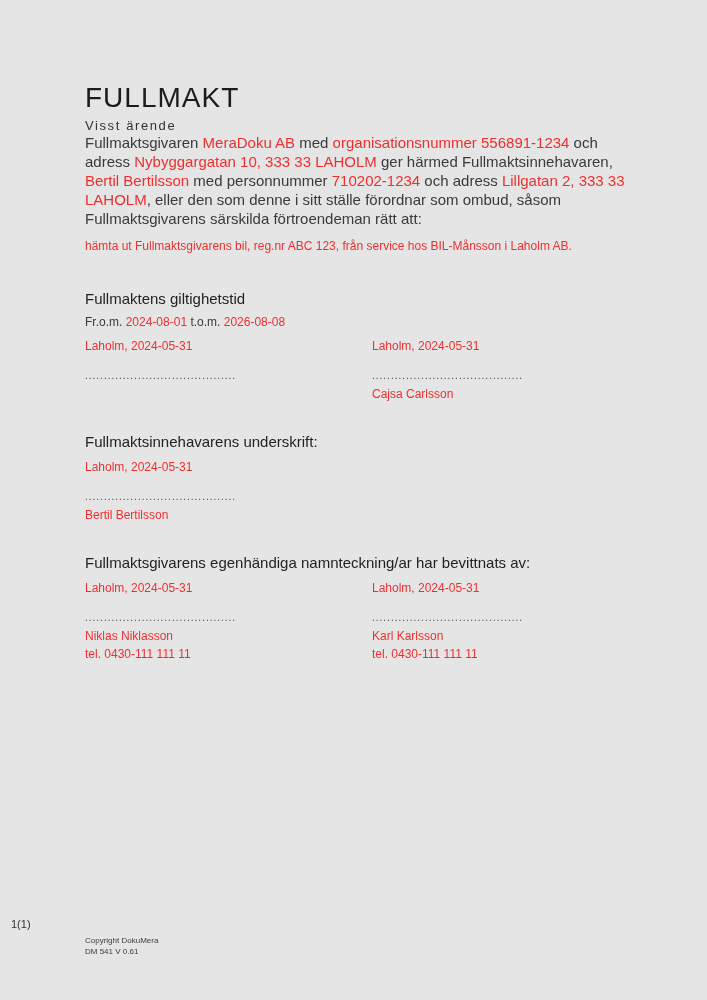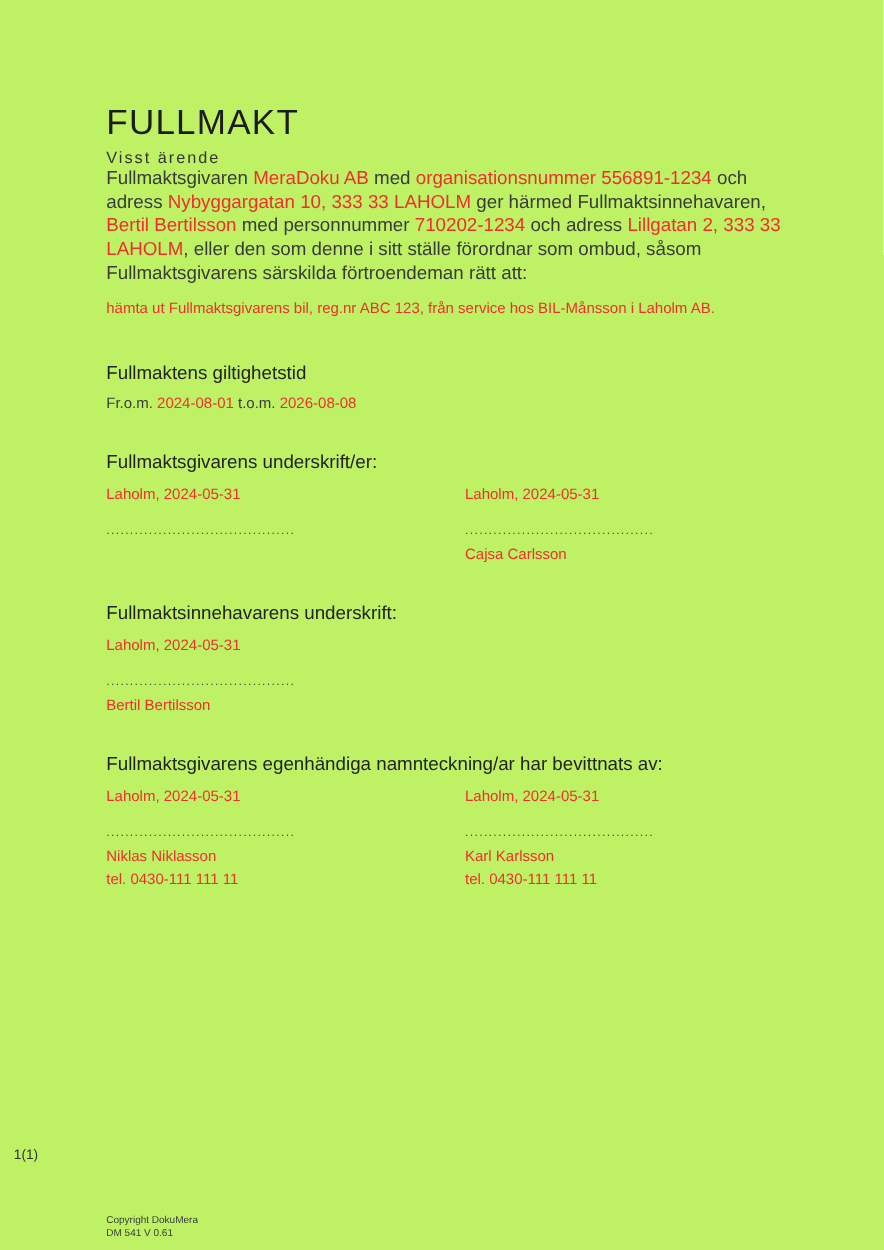--- a/index.html
+++ b/index.html
@@ -2,21 +2,21 @@
 <html><head>
 <meta charset="utf-8">
 <style>
   * { margin: 0; padding: 0; box-sizing: border-box; }
   html, body { background: #ffffff; }
   .page {
     position: relative;
     width: 707px;
     height: 1000px;
     margin: 0 auto;
-    background: #bef264;
+    background: #e5e5e5;
     font-family: "Liberation Sans", "DejaVu Sans", sans-serif;
     color: #3a3a3a;
     overflow: hidden;
   }
   .content { padding: 0 82px 0 85px; }
   .doc-title {
     margin-top: 83px;
     font-size: 28px;
     font-weight: 400;
     letter-spacing: 1px;
@@ -71,21 +71,21 @@
     position: absolute;
     top: 918px;
     left: 11px;
     width: 100%;
     text-align: left;
     font-size: 11px;
     color: #333333;
   }
   .footer-copyright {
     position: absolute;
-    top: 970px;
+    top: 935px;
     left: 85px;
     font-size: 8px;
     line-height: 11px;
     color: #3a3a3a;
   }
 </style>
 </head>
 <body>
 
 <div class="page">
@@ -94,21 +94,20 @@
     <h1 class="doc-title">FULLMAKT</h1>
     <div class="doc-subtitle">Visst ärende</div>
 
     <p class="intro"><span>Fullmaktsgivaren </span><span class="red">MeraDoku AB</span><span> med </span><span class="red">organisationsnummer 556891-1234</span><span> och adress </span><span class="red">Nybyggargatan 10, 333 33 LAHOLM</span><span> ger härmed Fullmaktsinnehavaren, </span><span class="red">Bertil Bertilsson</span><span> med personnummer </span><span class="red">710202-1234</span><span> och adress </span><span class="red">Lillgatan 2, 333 33 LAHOLM</span><span>, eller den som denne i sitt ställe förordnar som ombud, såsom Fullmaktsgivarens särskilda förtroendeman rätt att:</span></p>
 
     <p class="mandate red">hämta ut Fullmaktsgivarens bil, reg.nr ABC 123, från service hos BIL-Månsson i Laholm AB.</p>
 
     <h2 class="sec-heading h-validity">Fullmaktens giltighetstid</h2>
     <p class="validity-line"><span>Fr.o.m. </span><span class="red">2024-08-01</span><span> t.o.m. </span><span class="red">2026-08-08</span></p>
 
-    <h2 class="sec-heading h-principal">Fullmaktsgivarens underskrift/er:</h2>
     <div class="sig-grid">
       <div class="sig-col">
         <div class="sig-date red">Laholm, 2024-05-31</div>
         <div class="dots">...........................................................</div>
       </div>
       <div class="sig-col">
         <div class="sig-date red">Laholm, 2024-05-31</div>
         <div class="dots">...........................................................</div>
         <div class="sig-name red">Cajsa Carlsson</div>
       </div>

